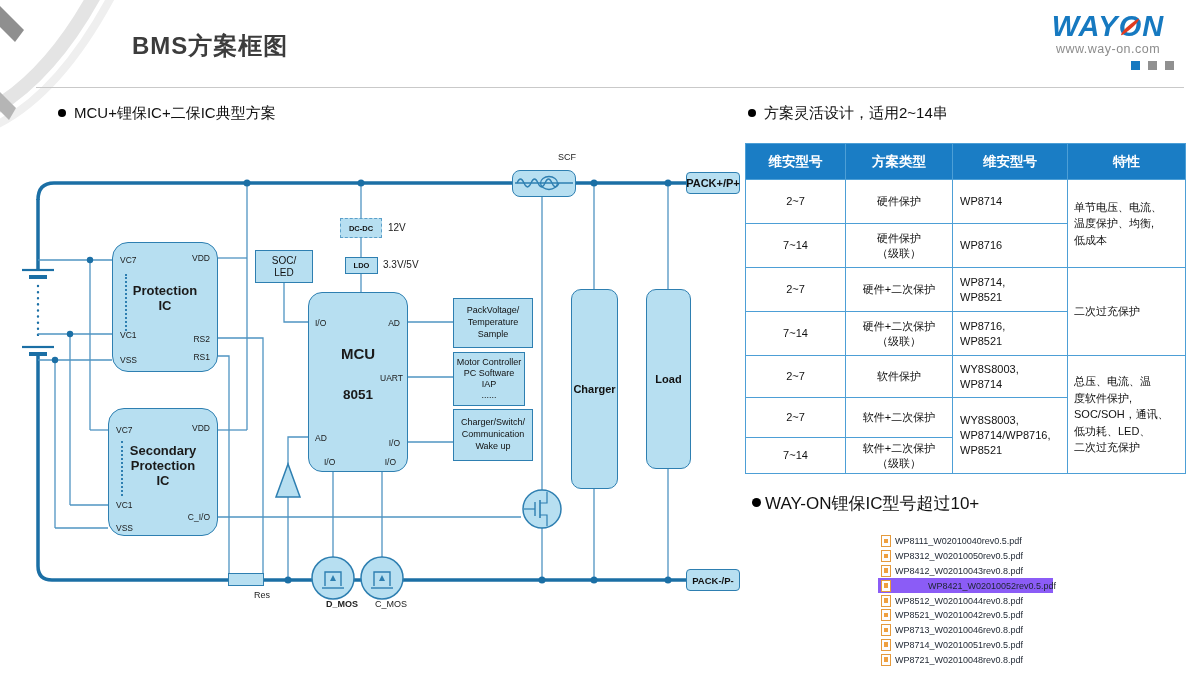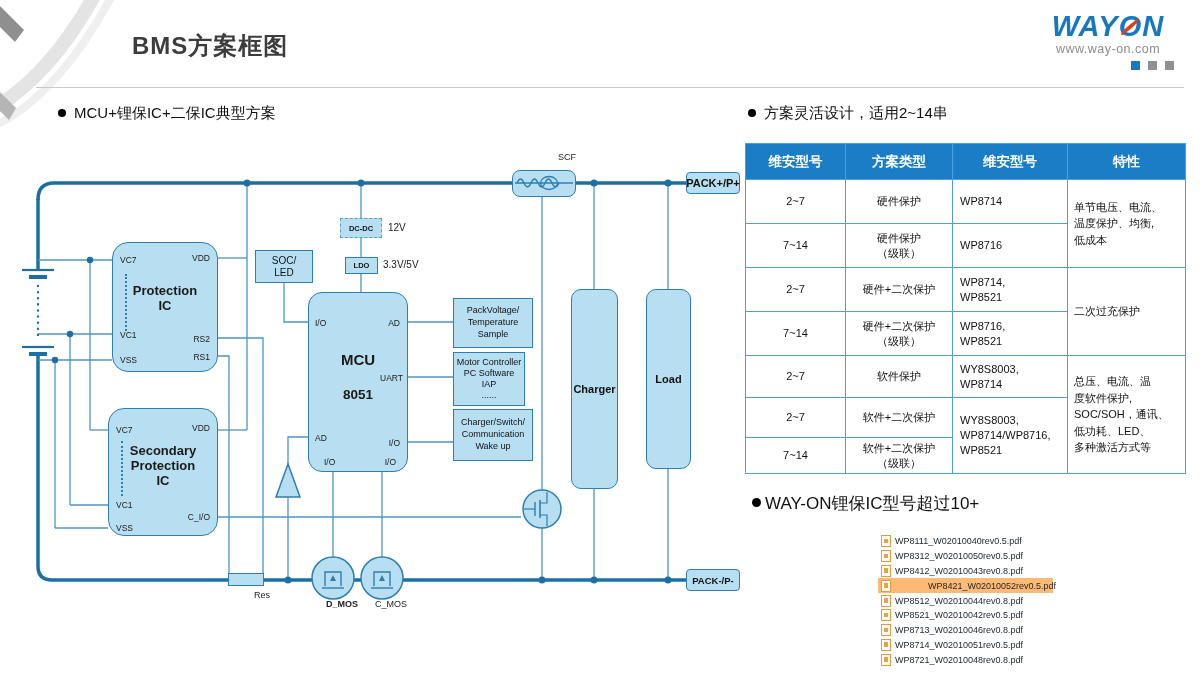--- a/index.html
+++ b/index.html
@@ -39,21 +39,21 @@
   .spec-table th{background:#1a7dc5;color:#fff;font-size:13.5px;font-weight:600;height:33px;border:1.5px solid #4d9fd6;}
   .spec-table th+th{border-left:1.5px solid #cfe7f8;}
   .spec-table td{border:1.5px solid #4d9fd6;font-size:11px;color:#111;text-align:center;vertical-align:middle;
                  padding:2px 4px;line-height:1.35;}
   .pre{white-space:pre-line;margin-top:12px;}
   .spec-table td.model{text-align:left;padding-left:7px;}
   .spec-table td.feat{text-align:left;padding:12px 6px;line-height:1.5;}
   
   .pdf-list{position:absolute;left:878px;top:534px;width:175px;z-index:2;}
   .pdf-item{display:flex;align-items:center;gap:4px;height:14.8px;padding:0 3px;font-size:9px;color:#1c2430;}
-  .pdf-item.selected{background:#fdba74;gap:37px;}
+  .pdf-item.selected{background:#8b5cf6;gap:37px;}
   .pdf-ico{position:relative;flex:0 0 auto;width:8px;height:10px;background:#fdfdfd;border:1px solid #e59a3c;}
   .pdf-ico::before{content:"";position:absolute;left:1.5px;top:2.5px;width:4px;height:4.5px;background:#ef9f3e;}
 </style>
 </head>
 <body>
 
 <div class="slide">
 
   <svg class="deco-svg" width="200" height="130" viewBox="0 0 200 130">
     <path d="M-30,120 Q45,90 100,-15" fill="none" stroke="#e4e4e4" stroke-width="14"></path>
@@ -168,21 +168,21 @@
 IC</span>
     <i class="vdots" style="left:12px;top:32px;height:55px;"></i>
     <span class="pin" style="left:7px;top:16px;">VC7</span>
     <span class="pin" style="right:7px;top:14px;">VDD</span>
     <span class="pin" style="left:7px;top:91px;">VC1</span>
     <span class="pin" style="right:7px;top:103px;">C_I/O</span>
     <span class="pin" style="left:7px;top:114px;">VSS</span>
   </div>
 
   <div class="blk r14" style="left:308px;top:292px;width:100px;height:180px;">
-    <span class="ttl" style="top:52px;font-size:15px;margin-top:6px;">MCU</span>
+    <span class="ttl" style="top:52px;font-size:15px;">MCU</span>
     <span class="ttl" style="top:94px;font-size:13.5px;">8051</span>
     <span class="pin" style="left:6px;top:25px;">I/O</span>
     <span class="pin" style="right:7px;top:25px;">AD</span>
     <span class="pin" style="right:4px;top:80px;">UART</span>
     <span class="pin" style="left:6px;top:140px;">AD</span>
     <span class="pin" style="right:7px;top:145px;">I/O</span>
     <span class="pin" style="left:15px;bottom:4px;">I/O</span>
     <span class="pin" style="right:11px;bottom:4px;">I/O</span>
   </div>
 
@@ -295,21 +295,21 @@
     </tr>
     <tr style="height:42px;">
       <td>2~7</td>
       <td class="pre">软件保护</td>
       <td class="model pre">WY8S8003,
 WP8714</td>
       <td class="feat pre" rowspan="3">总压、电流、温
 度软件保护,
 SOC/SOH，通讯、
 低功耗、LED、
-多种激活方式等</td>
+二次过充保护</td>
     </tr>
     <tr style="height:40px;">
       <td>2~7</td>
       <td class="pre">软件+二次保护</td>
       <td class="model pre" rowspan="2">WY8S8003,
 WP8714/WP8716,
 WP8521</td>
     </tr>
     <tr style="height:36px;">
       <td>7~14</td>

